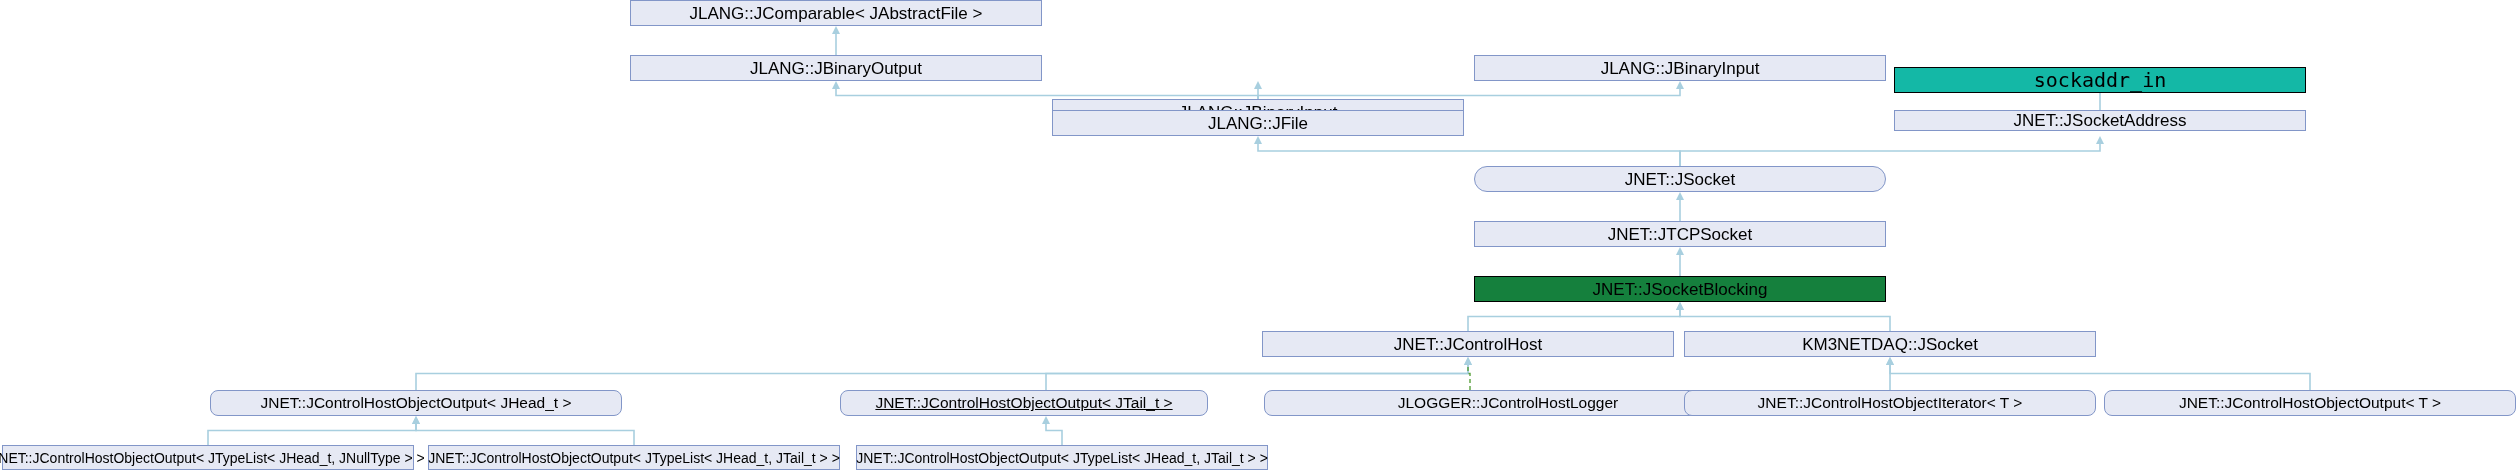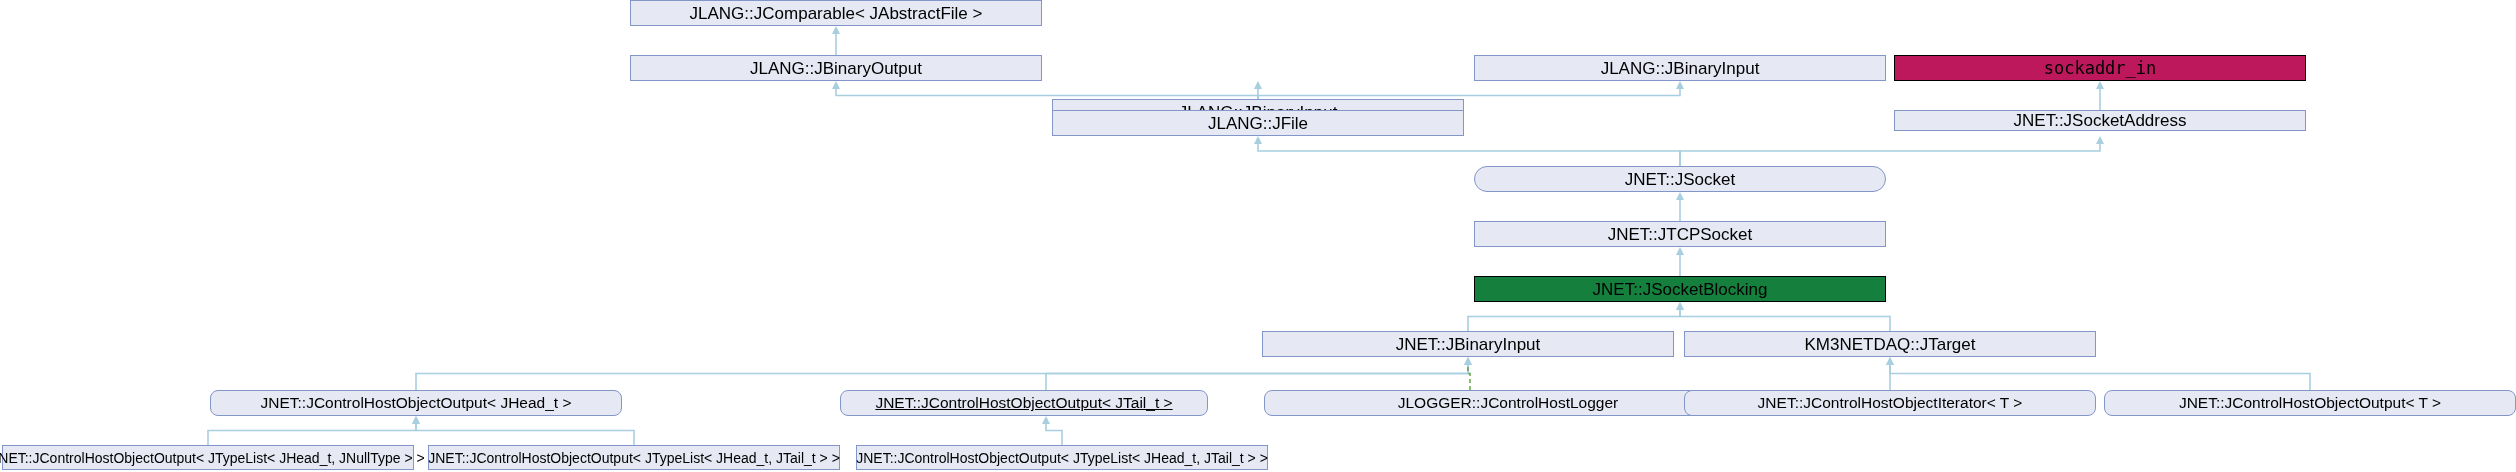--- a/index.html
+++ b/index.html
@@ -20,24 +20,25 @@
     color:#000000;
     font-size:17px;
     line-height:1;
     white-space:nowrap;
     letter-spacing:0px;
     cursor:pointer;
   }
   .node.small{font-size:15.5px;border-radius:8px;}
   .node.tiny{font-size:14px;}
   .node.extern{
-    background:#be185d;
+    background:#14b8a6;
     border:1.5px solid #000000;
     font-family:"DejaVu Sans Mono", monospace;
-    font-size:17px;
+    font-size:20px;
+    margin-top:12px;
   }
   .node.current{
     background:#15803d;
     border:1.5px solid #000000;
   }
   .node .lbl{pointer-events:none;}
 </style>
 </head>
 <body>
 
@@ -113,24 +114,24 @@
       <div class="node" style="left: 1474px; top: 166px; width: 412px; height: 26px; border-radius: 13px;">
         <span class="lbl">JNET::JSocket</span>
       </div>
       <div class="node" style="left: 1474px; top: 221px; width: 412px; height: 26px;">
         <span class="lbl">JNET::JTCPSocket</span>
       </div>
       <div class="node current" style="left: 1474px; top: 276px; width: 412px; height: 26px;">
         <span class="lbl">JNET::JSocketBlocking</span>
       </div>
       <div class="node" style="left: 1262px; top: 331px; width: 412px; height: 26px;">
-        <span class="lbl">JNET::JBinaryInput</span>
+        <span class="lbl">JNET::JControlHost</span>
       </div>
       <div class="node" style="left: 1684px; top: 331px; width: 412px; height: 26px;">
-        <span class="lbl">KM3NETDAQ::JTarget</span>
+        <span class="lbl">KM3NETDAQ::JSocket</span>
       </div>
       <div class="node small" style="left: 210px; top: 390px; width: 412px; height: 26px;">
         <span class="lbl">JNET::JControlHostObjectOutput&lt; JHead_t &gt;</span>
       </div>
       <div class="node small" style="left: 840px; top: 390px; width: 368px; height: 26px; text-decoration: underline;">
         <span class="lbl">JNET::JControlHostObjectOutput&lt; JTail_t &gt;</span>
       </div>
       <div class="node small" style="left: 1264px; top: 390px; width: 476px; height: 26px; padding-left: 12px;">
         <span class="lbl">JLOGGER::JControlHostLogger</span>
       </div>

